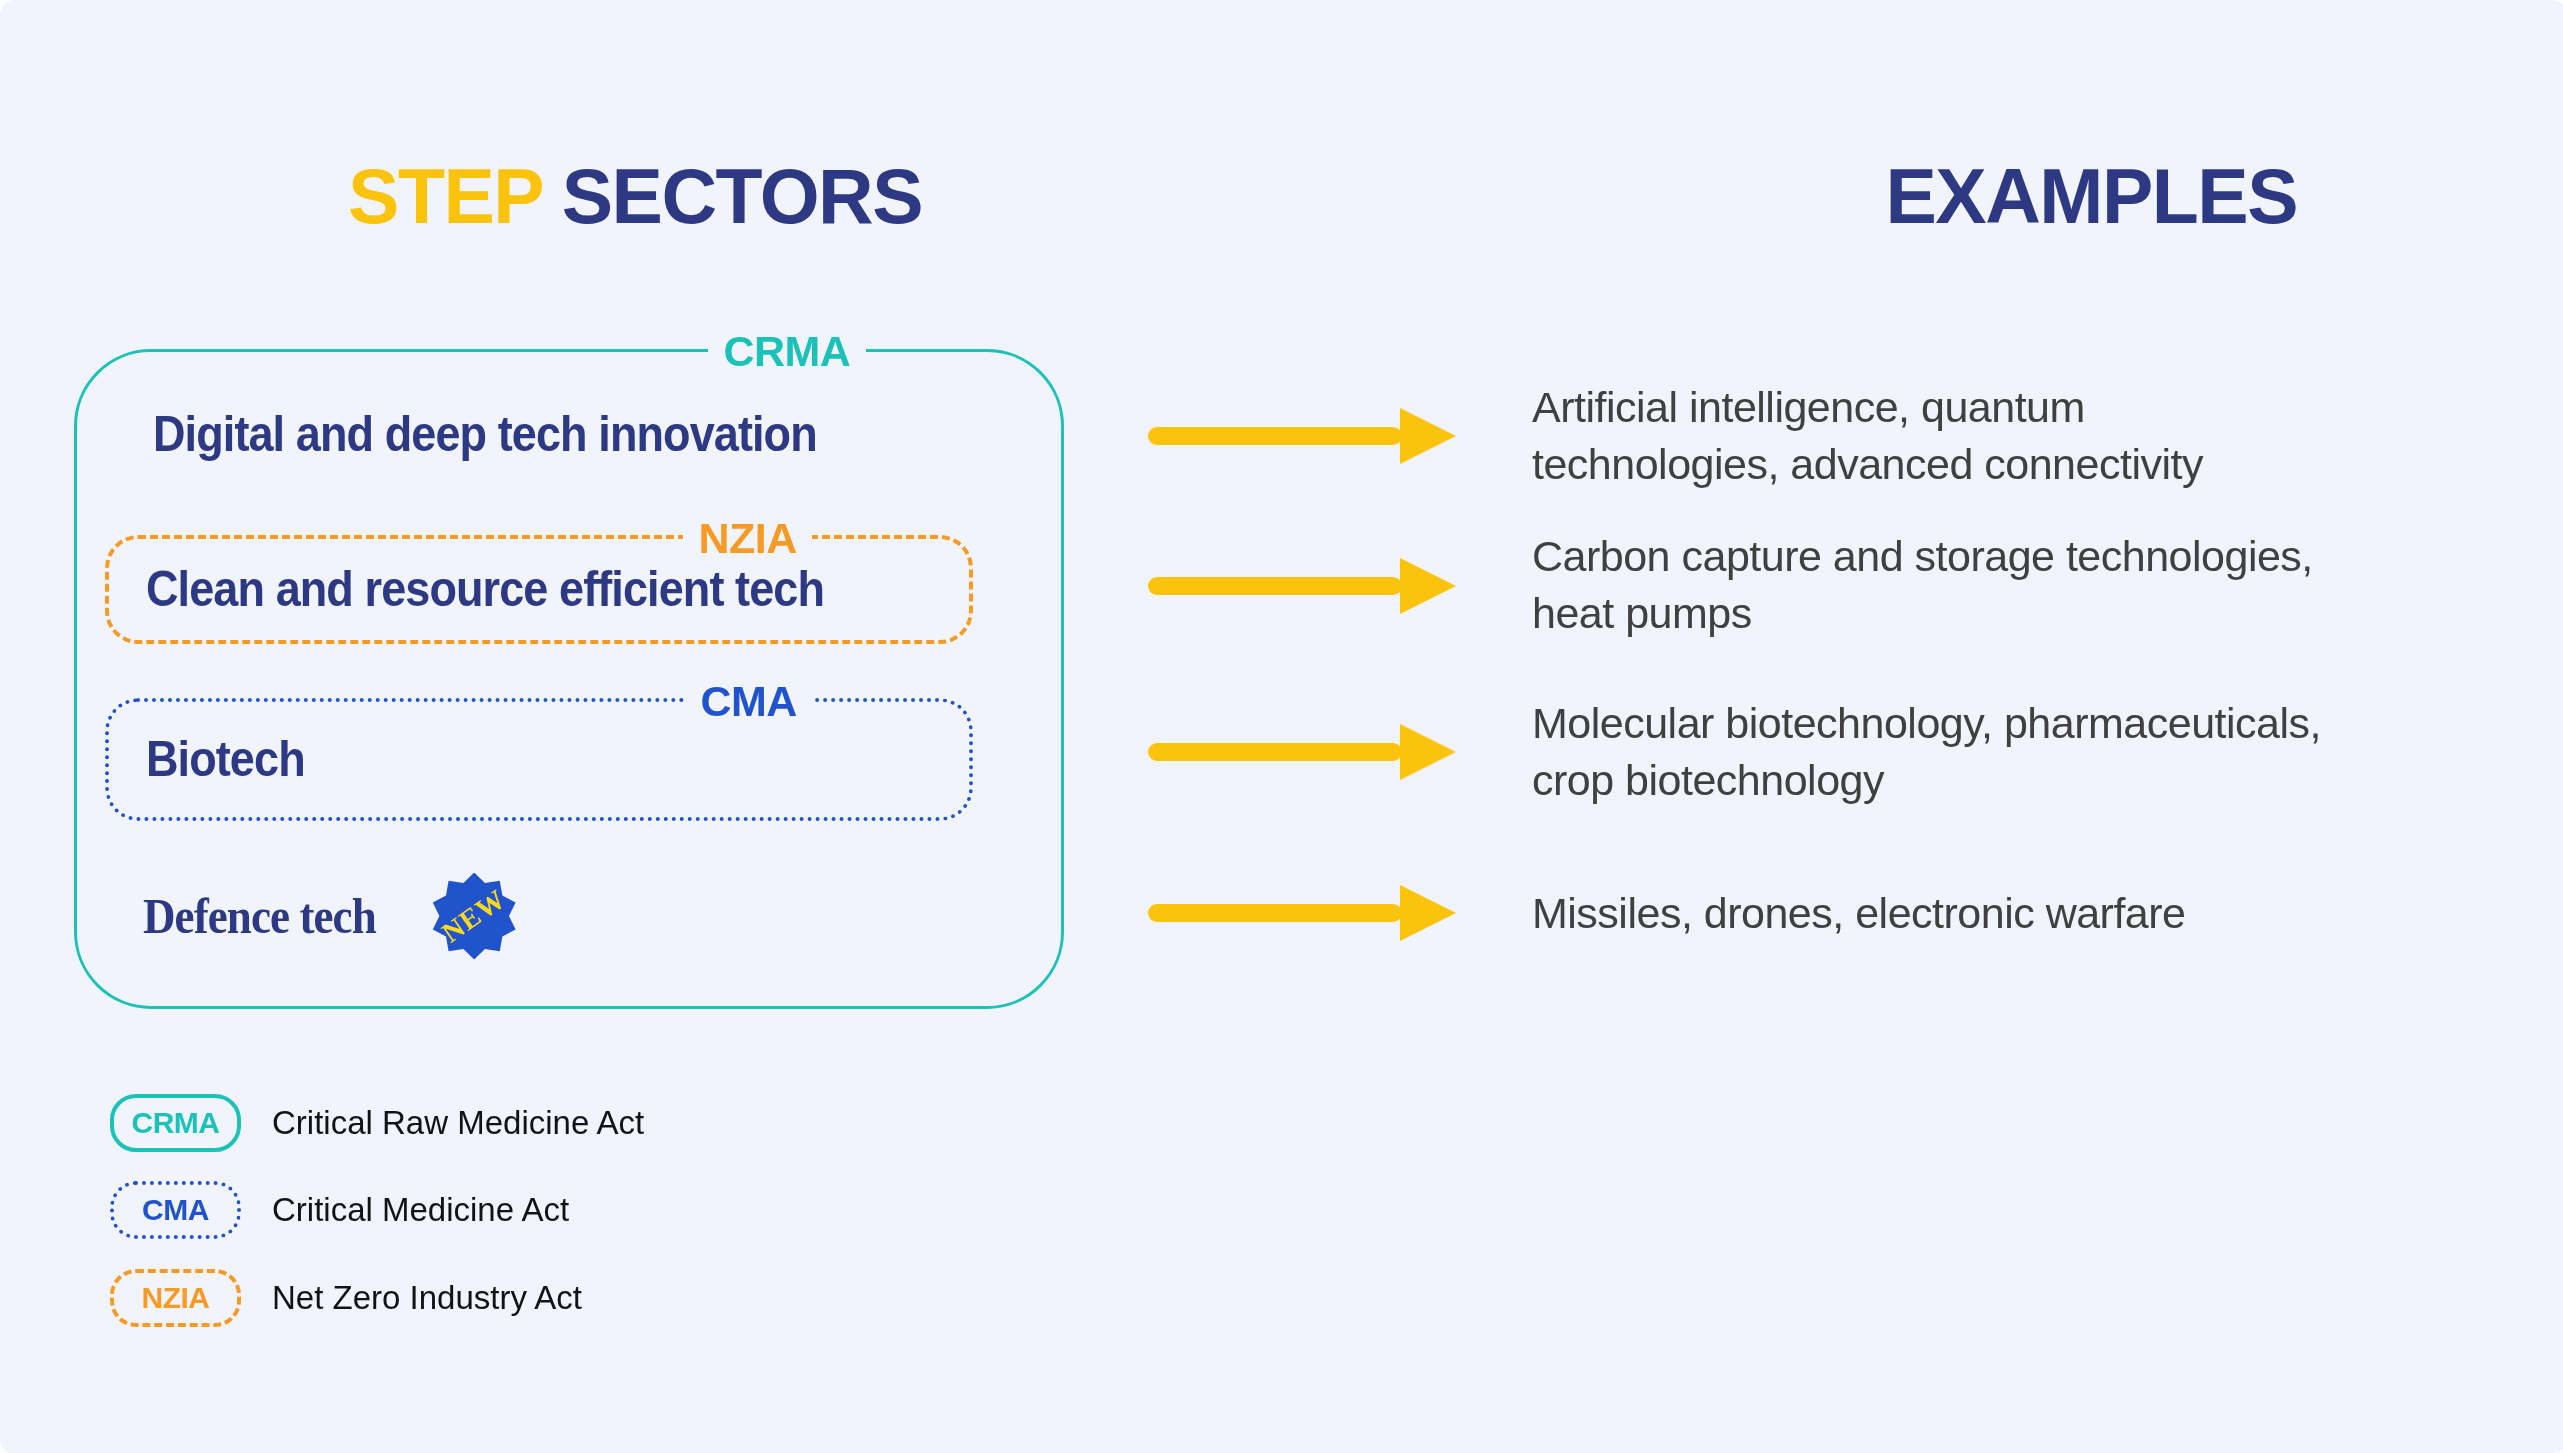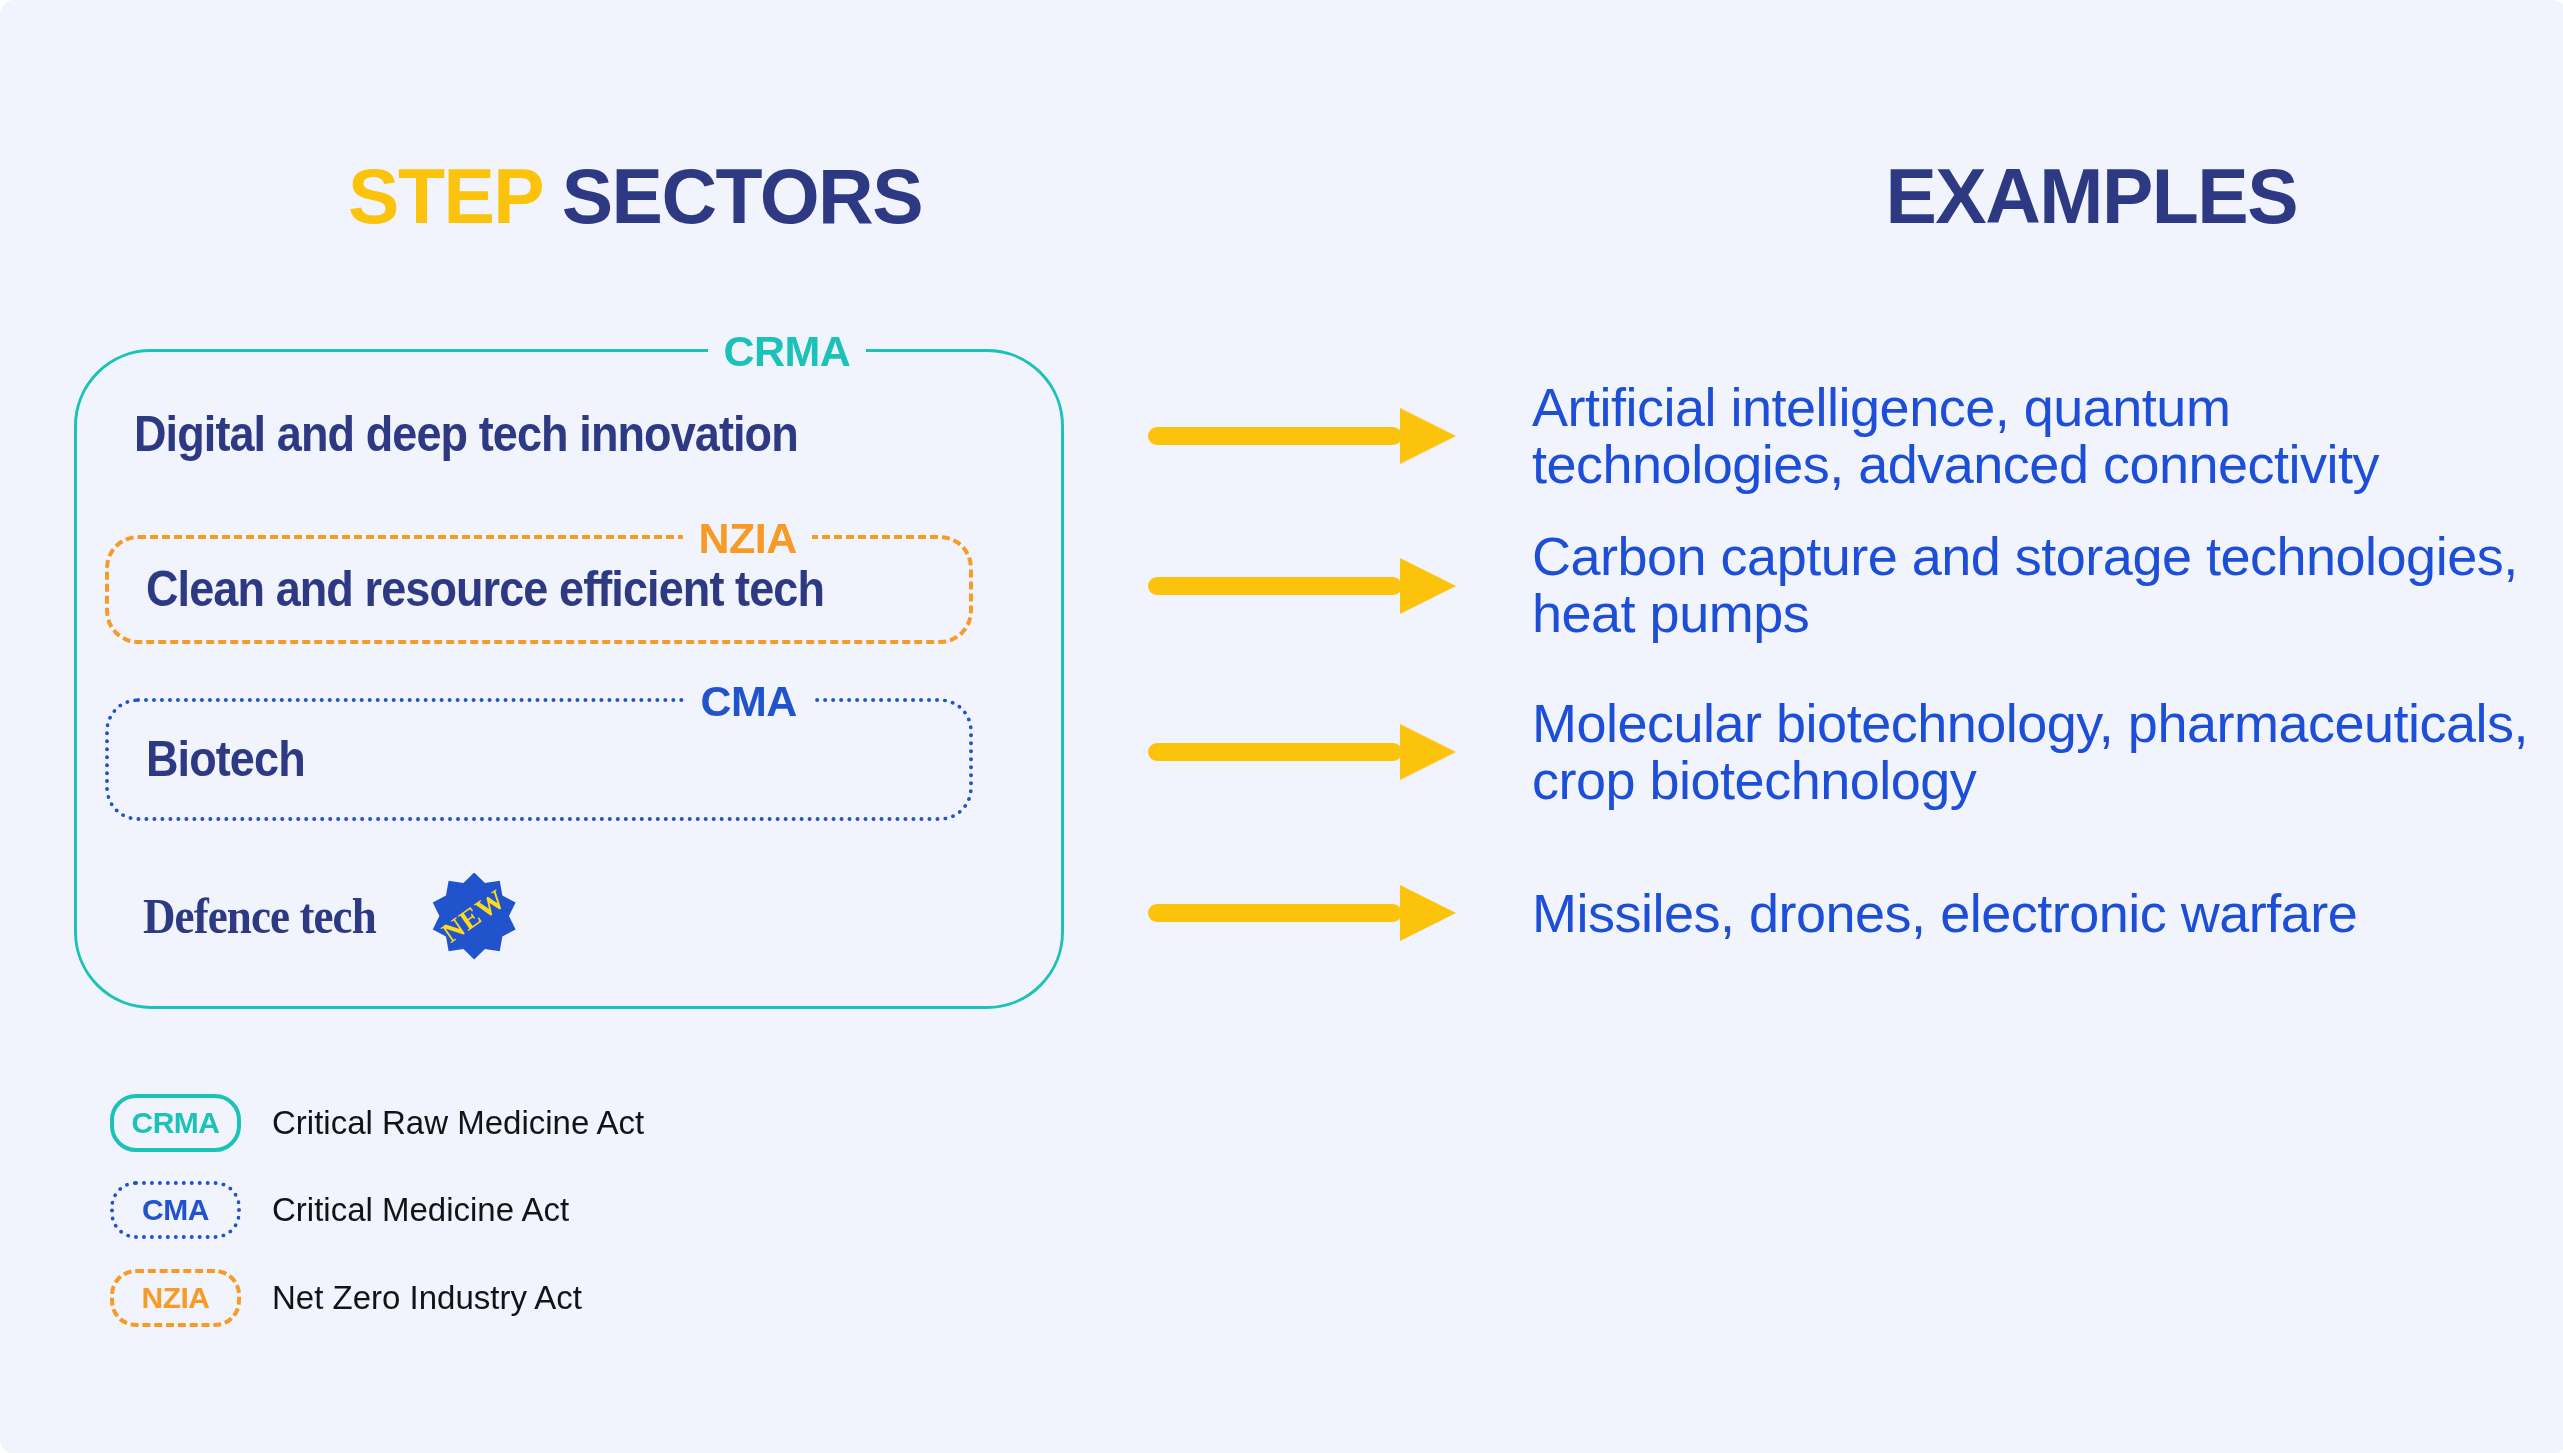--- a/index.html
+++ b/index.html
@@ -22,21 +22,21 @@
             border:3.6px solid #1CC2BA;border-radius:77px;box-sizing:border-box;}
   .boxlabel{position:absolute;top:0;transform:translateY(-52%);background:#F1F4FC;
             padding:0 15.4px;font-weight:bold;font-size:43px;line-height:1;letter-spacing:-0.5px;
             white-space:nowrap;}
   .crma-label{left:631px;color:#1CC2BA;}
 
   .sector-title{font-weight:bold;font-size:50px;line-height:67px;color:#2D3A83;
                 letter-spacing:-1px;white-space:nowrap;display:inline-block;
                 transform:scaleX(.9);transform-origin:left center;}
 
-  .sector-digital{position:absolute;left:57px;top:49px;}
+  .sector-digital{position:absolute;left:76px;top:49px;}
 
   .sub-box{position:absolute;left:28px;box-sizing:border-box;border-radius:33px;
            display:flex;align-items:center;padding-left:37px;}
   .nzia-box{top:183px;width:868px;height:109px;border:4.6px dashed #F79B26;}
   .nzia-label{left:574px;color:#F79B26;}
   .cma-box{top:346px;width:868px;height:123px;border:4.1px dotted #2153CC;}
   .cma-label{left:576px;color:#2153CC;}
 
   .defence-row{position:absolute;left:66px;top:518px;height:92px;
                display:flex;align-items:center;gap:29px;font-family:Liberation Serif, serif;}
@@ -51,21 +51,21 @@
 
   
   .arrow{position:absolute;left:1148px;height:56px;display:flex;align-items:center;}
   .arrow .shaft{width:254px;height:18.5px;border-radius:9.2px;background:#FBC30B;}
   .arrow .head{width:0;height:0;border-left:56px solid #FBC30B;
                border-top:28px solid transparent;border-bottom:28px solid transparent;
                margin-left:-2.1px;}
   .arrow-1{top:408px}.arrow-2{top:558px}.arrow-3{top:724px}.arrow-4{top:885px}
 
   
-  .example{position:absolute;left:1532px;font-size:54px;line-height:57px;color:#1d4ed8;
+  .example{position:absolute;left:1532px;font-size:43px;line-height:57px;color:#404040;
            letter-spacing:-0.5px;white-space:nowrap;}
   .ex-1{top:379px}.ex-2{top:528px}.ex-3{top:695px}.ex-4{top:885px}
 
   
   .legend-pill{position:absolute;left:110px;width:131px;height:58px;border-radius:26px;
                display:flex;align-items:center;justify-content:center;font-weight:bold;
                font-size:30px;letter-spacing:-0.5px;box-sizing:border-box;}
   .pill-crma{top:1094px;border:4.1px solid #1CC2BA;color:#1CC2BA;}
   .pill-cma{top:1181px;border:4.1px dotted #2153CC;color:#2153CC;}
   .pill-nzia{top:1269px;border:4.6px dashed #F79B26;color:#F79B26;}

